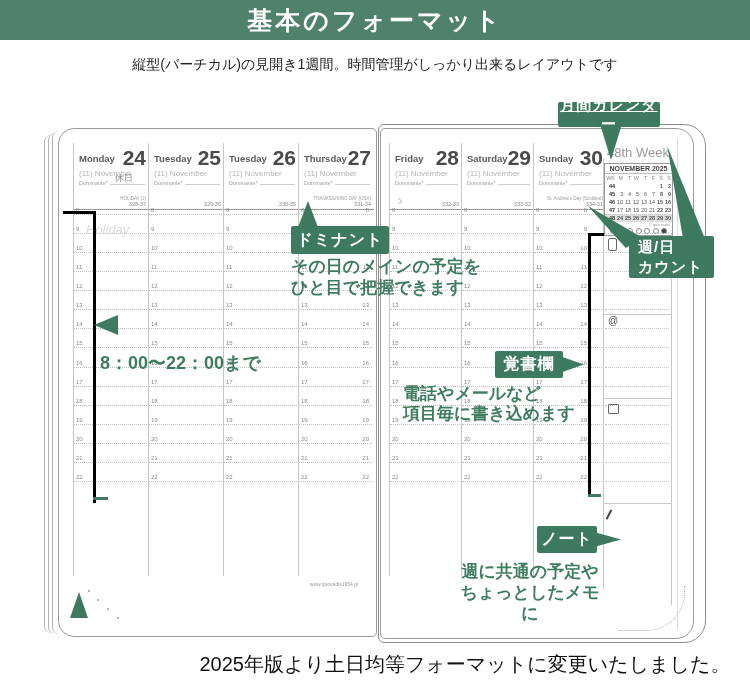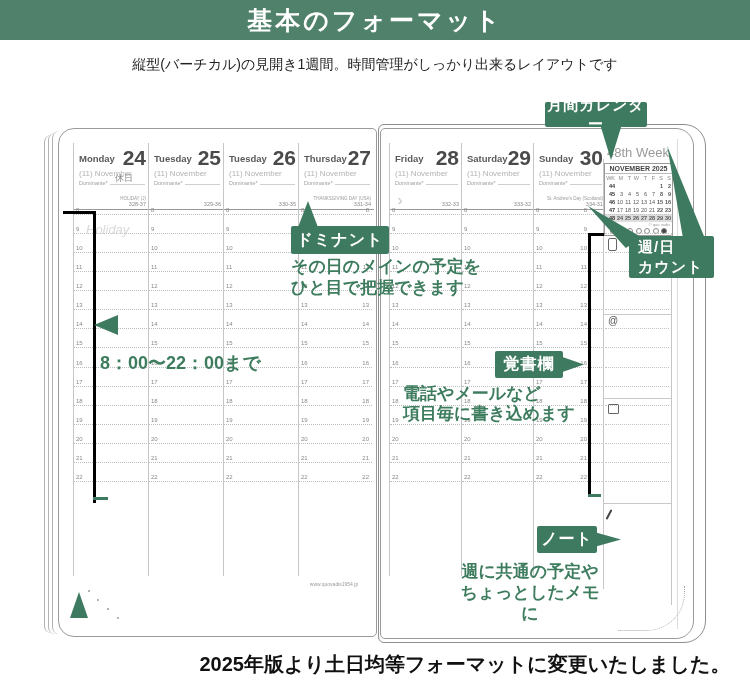--- a/index.html
+++ b/index.html
@@ -5,21 +5,21 @@
   html,body{margin:0;padding:0;background:#fff;}
   #stage{position:relative;width:750px;height:700px;background:#fff;overflow:hidden;
          font-family:"Liberation Sans",sans-serif;}
   
   .banner{position:absolute;left:0;top:0;width:750px;height:40px;background:var(--banner);
           color:#fff;display:flex;align-items:center;justify-content:center;
           font-size:25px;font-weight:bold;letter-spacing:3px;}
   .subtitle{position:absolute;left:0;top:56px;width:750px;text-align:center;
             font-size:14px;color:#222;font-weight:500;}
   .bottom-note{position:absolute;left:180px;top:651px;width:570px;text-align:center;
-               font-size:20px;color:#111;font-weight:700;}
+               font-size:20px;color:#111;font-weight:400;}
   
   .cover{position:absolute;background:#fff;border:1px solid #8d8d8d;}
   .page{position:absolute;background:#fff;border:1px solid #9a9a9a;}
   .stackline{position:absolute;border-left:1px solid #b3b3b3;border-radius:14px 0 0 14px;width:6px;}
   .edgeline{position:absolute;border-left:1px solid #dcdcdc;}
   .stitch{position:absolute;border:0;}
   .dot{position:absolute;width:2px;height:2px;border-radius:50%;background:#9a9a9a;}
   
   .day-col{position:absolute;top:14px;height:433px;border-left:1px solid #c6c6c6;}
   .day-header{position:absolute;left:0;right:0;top:0;height:66px;border-bottom:1px solid #999;}
@@ -668,21 +668,21 @@
   <div class="dot" style="left:88px;top:590px;"></div>
   <div class="dot" style="left:97px;top:599px;"></div>
   <div class="dot" style="left:107px;top:608px;"></div>
   <div class="dot" style="left:117px;top:617px;"></div>
 
   <div class="bracket" style="left:63px;top:211px;width:30px;height:289px;border-top:3px solid;border-right:3px solid;"></div>
   <div class="bracket" style="left:93px;top:497px;width:15px;height:3px;background:var(--green);"></div>
   <div class="bracket" style="left:588px;top:233px;width:13px;height:261px;border-top:3px solid;border-left:3px solid;"></div>
   <div class="bracket" style="left:588px;top:494px;width:13px;height:3px;background:var(--green);"></div>
 
-  <div class="tag" style="left:545px;top:102px;width:102px;height:25px;font-size:15px;">月間カレンダー</div>
+  <div class="tag" style="left:558px;top:102px;width:102px;height:25px;font-size:15px;text-decoration:underline;">月間カレンダー</div>
   <div class="ptr" style="left:598px;top:126px;width:26px;height:34px;clip-path:polygon(10% 0,90% 0,50% 100%);"></div>
 
   <div class="tag" style="left:629px;top:236px;width:76px;height:42px;font-size:15px;line-height:20px;justify-content:flex-start;padding-left:9px;text-align:left;">週/日
 カウント</div>
   <div class="ptr" style="left:588px;top:206px;width:54px;height:42px;clip-path:polygon(0 0,100% 75%,70% 100%);"></div>
   <div class="ptr" style="left:658px;top:146px;width:46px;height:94px;clip-path:polygon(20% 0,100% 96%,55% 100%);"></div>
 
   <div class="tag" style="left:291px;top:226px;width:98px;height:28px;font-size:16px;">ドミナント</div>
   <div class="ptr" style="left:297px;top:201px;width:22px;height:26px;clip-path:polygon(50% 0,5% 100%,95% 100%);"></div>
   <div class="gtext" style="left:291px;top:256px;font-size:17px;line-height:21px;">その日のメインの予定を

